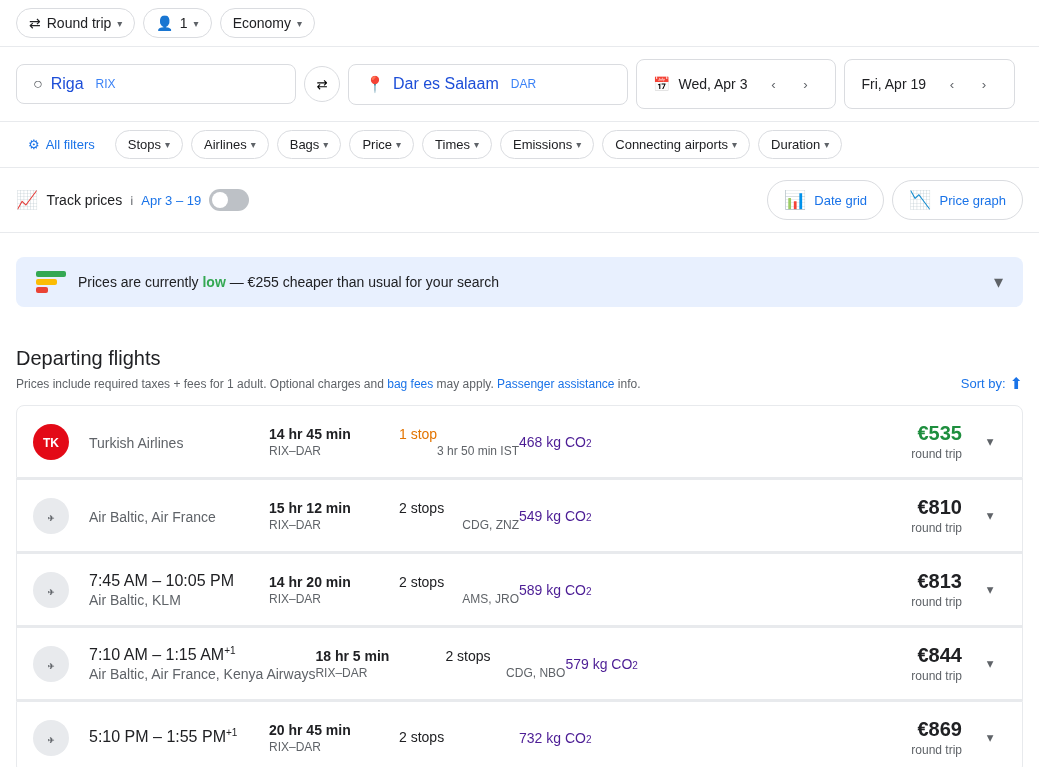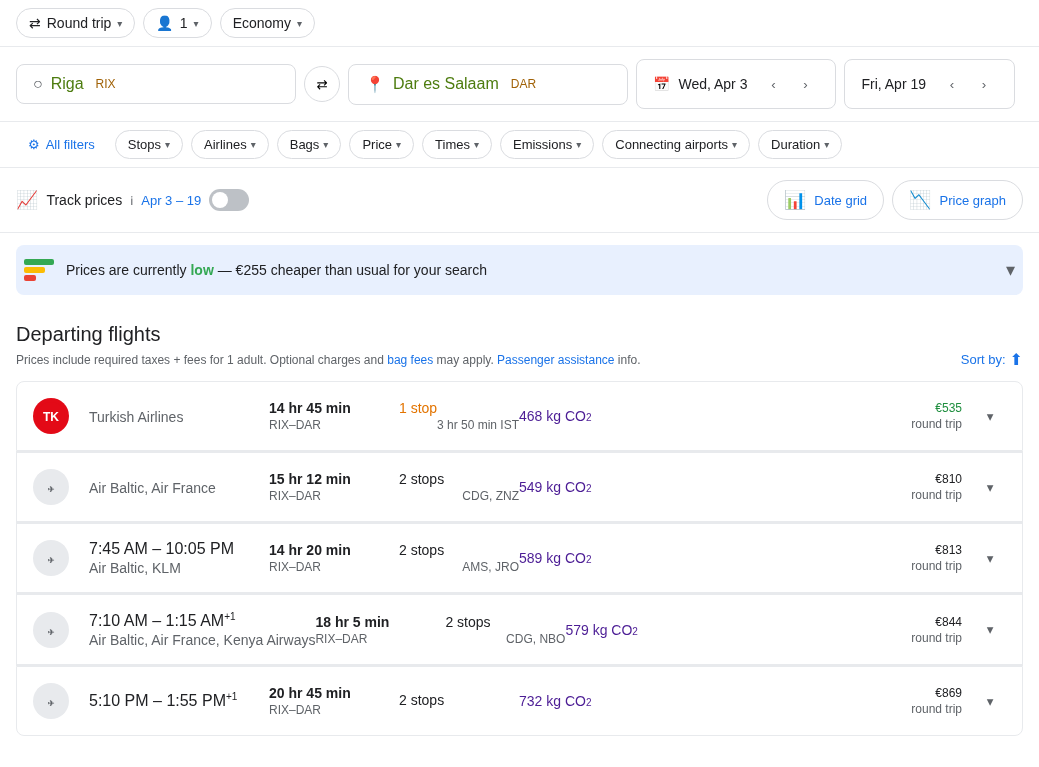--- a/index.html
+++ b/index.html
@@ -21,22 +21,22 @@
     .search-row {
       display: flex; align-items: center; gap: 8px;
       padding: 12px 16px; border-bottom: 1px solid #e8eaed;
     }
     .search-field {
       display: flex; align-items: center; gap: 8px;
       padding: 10px 16px; border: 1px solid #dadce0; border-radius: 8px;
       background: #fff; cursor: pointer; min-width: 160px;
     }
     .search-field-icon { color: #5f6368; font-size: 16px; }
-    .search-field-text { font-size: 16px; color: #4d7c0f; }
-    .search-field-code { font-size: 12px; color: #a16207; margin-left: 4px; }
+    .search-field-text { font-size: 16px; color: #1d4ed8; }
+    .search-field-code { font-size: 12px; color: #3b82f6; margin-left: 4px; }
     .swap-btn {
       width: 36px; height: 36px; border-radius: 50%; border: 1px solid #dadce0;
       display: flex; align-items: center; justify-content: center;
       cursor: pointer; background: #fff; flex-shrink: 0;
     }
     .date-field {
       display: flex; align-items: center; gap: 8px;
       padding: 10px 16px; border: 1px solid #dadce0; border-radius: 8px;
       background: #fff; cursor: pointer; min-width: 140px;
     }
@@ -89,21 +89,21 @@
     .view-btn {
       display: flex; align-items: center; gap: 8px;
       padding: 8px 16px; border: 1px solid #dadce0; border-radius: 20px;
       cursor: pointer; background: #fff; font-size: 13px; color: #1a73e8; font-weight: 500;
     }
     .view-btn-icon { font-size: 18px; }
 
     
     .price-banner {
       display: flex; align-items: center; justify-content: space-between;
-      padding: 14px 8px; background: #e8f0fe; margin: 12px 16px; border-radius: 8px;
+      padding: 14px 20px; background: #e8f0fe; margin: 24px 16px; border-radius: 8px;
     }
     .price-banner-left { display: flex; align-items: center; gap: 12px; }
     .price-bar-icon { display: flex; flex-direction: column; gap: 2px; width: 30px; }
     .price-bar-high { height: 6px; background: #34a853; border-radius: 2px; width: 100%; }
     .price-bar-mid { height: 6px; background: #fbbc04; border-radius: 2px; width: 70%; }
     .price-bar-low { height: 6px; background: #ea4335; border-radius: 2px; width: 40%; }
     .price-banner-text { font-size: 14px; color: #202124; }
     .price-low { color: #34a853; font-weight: 600; }
     .price-banner-chevron { color: #5f6368; cursor: pointer; font-size: 18px; }
 
@@ -145,21 +145,21 @@
     .flight-duration-main { font-size: 14px; color: #202124; font-weight: 700; }
     .flight-route { font-size: 12px; color: #5f6368; margin-top: 2px; }
     .flight-stops { min-width: 120px; }
     .flight-stops-main { font-size: 14px; color: #202124; }
     .flight-stops-main.one-stop { color: #e37400; }
     .flight-stops-detail { font-size: 12px; color: #5f6368; margin-top: 2px; text-align: right; }
     .flight-co2 { min-width: 130px; }
     .flight-co2-main { font-size: 14px; color: #4c1d95; }
     .co2-sub { font-size: 10px; }
     .flight-price { margin-left: auto; text-align: right; }
-    .flight-price-main { font-size: 12px; font-weight: 400; color: #202124; }
+    .flight-price-main { font-size: 20px; font-weight: 700; color: #202124; }
     .flight-price-main.best { color: #1e8e3e; }
     .flight-price-sub { font-size: 12px; color: #5f6368; margin-top: 2px; }
     .expand-btn {
       margin-left: 12px; width: 32px; height: 32px; border-radius: 50%;
       display: flex; align-items: center; justify-content: center;
       border: none; background: transparent; cursor: pointer; color: #5f6368;
     }
 
     .superscript { font-size: 10px; vertical-align: super; }
 

